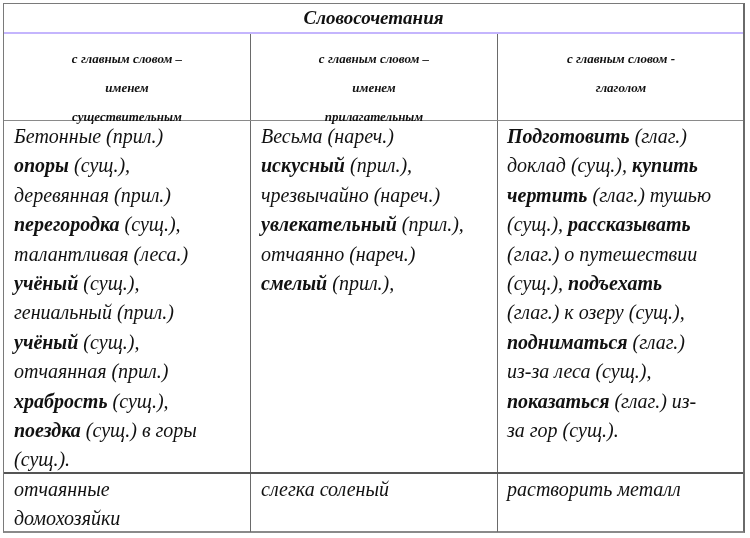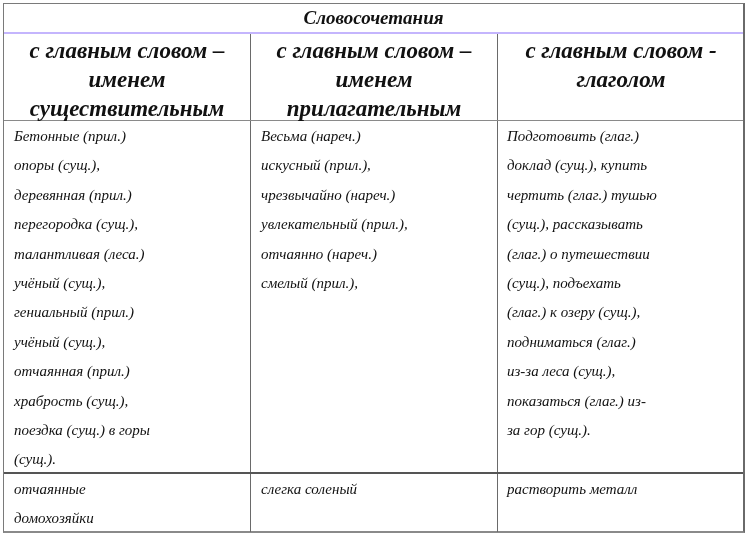--- a/index.html
+++ b/index.html
@@ -68,34 +68,34 @@
       height: 100%;
       box-sizing: border-box;
     }
     .c1 { left: 0; width: 247px; border-right: 1px solid #6a6a6a; }
     .c2 { left: 247px; width: 247px; border-right: 1px solid #6a6a6a; }
     .c3 { left: 494px; width: 246px; }
     .header-row .cell {
       text-align: center;
       font-style: italic;
       font-weight: bold;
-      font-size: 23px;
+      font-size: 13px;
       line-height: 29px;
-      padding-top: 2px;
+      padding-top: 10px;
     }
     .body-row .cell, .footer-row .cell {
       font-style: italic;
-      font-size: 15px;
+      font-size: 20px;
       line-height: 29.4px;
       padding: 1px 6px 0 10px;
       text-align: left;
     }
     .body-row .c3, .footer-row .c3 { padding-left: 9px; }
     .line { display: block; white-space: nowrap; }
-    .b { font-weight: normal; }
+    .b { font-weight: bold; }
   </style>
 </head>
 <body>
 
 <div class="table">
 
   <div class="title-row">Словосочетания</div>
 
   <div class="header-row">
     <div class="cell c1">

